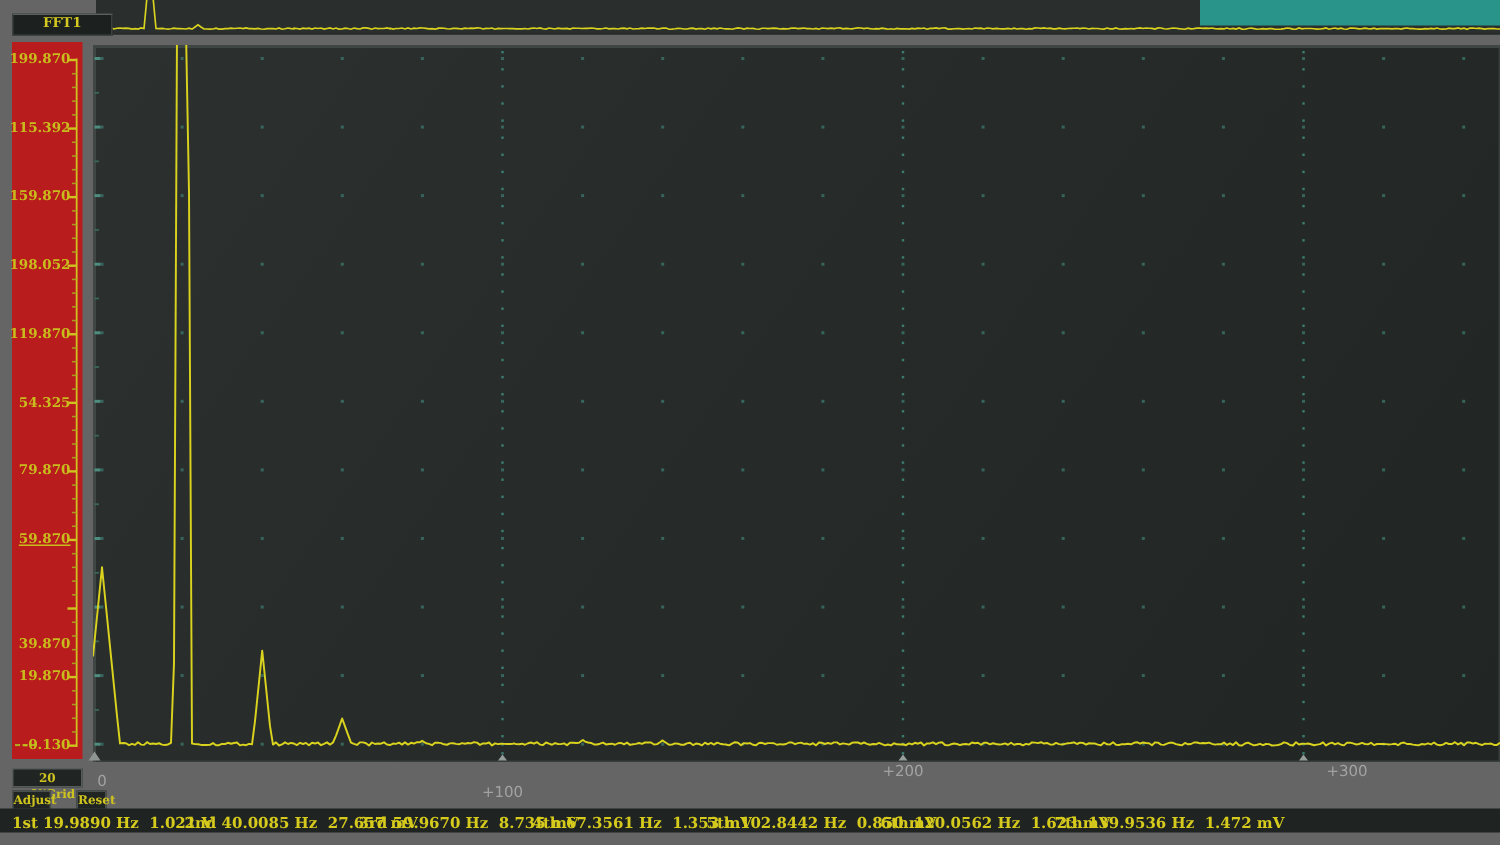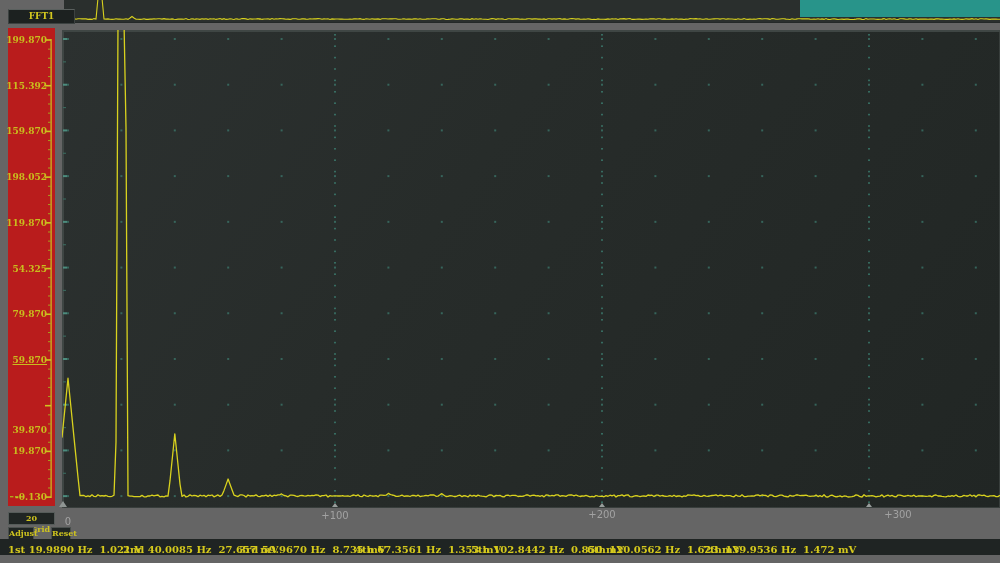--- a/index.html
+++ b/index.html
@@ -482,21 +482,21 @@
       <rect x="1" y="396.96899999999994" width="3" height="1.2" fill="#3c6e63" opacity="0.85"></rect>
       <rect x="1" y="419.426" width="4" height="2" fill="#4f9183" opacity="0.95"></rect>
       <rect x="1" y="442.683" width="3" height="1.2" fill="#3c6e63" opacity="0.85"></rect>
       <rect x="1" y="465.14" width="4" height="2" fill="#4f9183" opacity="0.95"></rect>
     </g>
   <path id="trace-main" fill="none" stroke-width="1.3" stroke-linejoin="round" d="M0.0 407.6L2.0 387.8L4.0 368.0L6.0 348.2L6.0 348.2L8.0 368.0L10.0 387.8L12.0 407.6L14.0 427.4L16.0 447.2L18.0 465.6L20.0 465.3L22.0 465.5L24.0 466.7L26.0 465.9L28.0 466.6L30.0 464.8L32.0 466.4L34.0 466.6L36.0 464.8L38.0 466.0L40.0 465.7L42.0 466.0L44.0 465.5L46.0 466.4L48.0 466.7L50.0 466.3L52.0 465.2L54.0 412.1L56.0 -9.0L58.0 -9.0L59.4 -9.0L60.0 -9.0L62.0 -9.0L64.0 97.7L66.0 465.7L68.0 466.1L70.0 466.2L72.0 466.6L74.0 466.6L76.0 466.7L78.0 466.6L80.0 465.4L82.0 466.8L84.0 466.8L86.0 465.9L88.0 466.0L90.0 465.2L92.0 465.8L94.0 465.3L96.0 465.0L98.0 466.9L100.0 466.4L102.0 466.8L104.0 465.9L106.0 466.2L108.0 450.7L110.0 431.2L112.0 411.8L112.8 403.8L114.0 415.3L116.0 434.7L118.0 454.1L120.0 466.4L122.0 464.9L124.0 467.0L126.0 466.3L128.0 464.9L130.0 466.0L132.0 465.3L134.0 465.7L136.0 466.7L138.0 465.2L140.0 466.0L142.0 465.3L144.0 466.8L146.0 465.2L148.0 465.7L150.0 465.0L152.0 466.8L154.0 465.9L156.0 464.9L158.0 466.4L160.0 465.0L162.0 460.4L164.0 454.9L166.0 449.3L166.1 449.0L168.0 454.3L170.0 459.8L172.0 465.1L174.0 465.9L176.0 466.6L178.0 464.9L180.0 464.9L182.0 465.5L184.0 467.0L186.0 465.0L188.0 466.0L190.0 465.7L192.0 465.8L194.0 464.9L196.0 466.3L198.0 466.7L200.0 465.7L202.0 465.9L204.0 465.1L206.0 466.4L208.0 464.9L210.0 466.4L212.0 465.2L214.0 465.7L216.0 464.8L218.0 464.8L219.4 463.9L220.0 464.3L222.0 465.5L224.0 465.9L226.0 466.8L228.0 465.2L230.0 465.1L232.0 465.4L234.0 466.2L236.0 466.5L238.0 465.6L240.0 465.5L242.0 465.9L244.0 466.2L246.0 465.4L248.0 465.8L250.0 465.3L252.0 465.6L254.0 464.8L256.0 465.1L258.0 466.6L260.0 465.6L262.0 465.7L264.0 465.0L266.0 467.0L268.0 465.6L270.0 466.1L272.0 465.8L274.0 465.9L276.0 466.0L278.0 466.0L280.0 465.8L280.6 465.6L282.0 466.1L284.0 466.2L286.0 465.8L288.0 466.5L290.0 465.5L292.0 465.0L294.0 465.8L296.0 464.8L298.0 466.4L300.0 466.7L302.0 465.0L304.0 465.8L306.0 466.5L308.0 465.4L310.0 466.0L312.0 466.1L314.0 465.6L316.0 466.8L318.0 465.1L320.0 465.2L322.0 465.3L324.0 465.2L326.0 463.7L326.6 463.3L328.0 464.4L330.0 465.0L332.0 465.3L334.0 466.3L336.0 466.3L338.0 465.8L340.0 465.1L342.0 466.3L344.0 466.0L346.0 465.8L348.0 466.5L350.0 465.5L352.0 465.3L354.0 466.2L356.0 465.1L358.0 466.6L360.0 466.2L362.0 465.9L364.0 465.3L366.0 465.9L368.0 465.0L370.0 464.9L372.0 465.0L374.0 466.3L376.0 466.1L378.0 464.8L379.7 463.6L380.0 463.9L382.0 465.2L384.0 466.5L386.0 466.4L388.0 465.6L390.0 465.8L392.0 466.5L394.0 466.5L396.0 465.6L398.0 465.2L400.0 466.7L402.0 465.7L404.0 466.0L406.0 466.9L408.0 465.1L410.0 466.2L412.0 465.3L414.0 466.4L416.0 465.1L418.0 465.8L420.0 466.2L422.0 466.3L424.0 466.9L426.0 465.7L428.0 464.8L430.0 465.2L432.0 466.8L434.0 465.4L436.0 465.7L438.0 465.4L440.0 466.5L442.0 466.9L444.0 465.3L446.0 465.2L448.0 466.0L450.0 465.4L452.0 465.4L454.0 465.5L456.0 466.5L458.0 466.1L460.0 466.3L462.0 466.0L464.0 465.0L466.0 465.0L468.0 466.1L470.0 465.4L472.0 465.1L474.0 465.9L476.0 465.7L478.0 466.4L480.0 465.5L482.0 466.9L484.0 465.0L486.0 465.2L488.0 466.0L490.0 465.3L492.0 465.9L494.0 464.9L496.0 464.9L498.0 466.3L500.0 465.6L502.0 465.9L504.0 466.4L506.0 465.2L508.0 464.9L510.0 465.0L512.0 465.9L514.0 465.0L516.0 465.9L518.0 466.5L520.0 466.0L522.0 466.2L524.0 465.3L526.0 466.1L528.0 466.9L530.0 466.3L532.0 466.9L534.0 465.5L536.0 466.2L538.0 466.3L540.0 466.2L542.0 466.8L544.0 465.6L546.0 466.3L548.0 465.2L550.0 465.8L552.0 465.0L554.0 467.0L556.0 465.6L558.0 465.6L560.0 464.9L562.0 466.1L564.0 465.1L566.0 464.8L568.0 466.7L570.0 466.9L572.0 466.2L574.0 465.7L576.0 466.0L578.0 466.7L580.0 466.2L582.0 466.0L584.0 466.4L586.0 465.0L588.0 465.5L590.0 465.2L592.0 466.5L594.0 465.2L596.0 465.2L598.0 466.2L600.0 465.5L602.0 466.0L604.0 466.3L606.0 466.2L608.0 465.6L610.0 466.5L612.0 465.2L614.0 466.5L616.0 466.0L618.0 466.0L620.0 466.9L622.0 465.9L624.0 466.3L626.0 464.9L628.0 465.1L630.0 465.4L632.0 464.8L634.0 465.7L636.0 465.3L638.0 466.3L640.0 466.4L642.0 465.3L644.0 466.1L646.0 466.3L648.0 465.9L650.0 465.5L652.0 465.3L654.0 464.9L656.0 466.0L658.0 465.1L660.0 465.3L662.0 466.4L664.0 465.5L666.0 465.7L668.0 465.7L670.0 466.4L672.0 466.8L674.0 465.0L676.0 466.2L678.0 466.4L680.0 464.8L682.0 466.5L684.0 466.7L686.0 466.1L688.0 466.2L690.0 465.8L692.0 466.2L694.0 465.2L696.0 464.8L698.0 465.8L700.0 465.0L702.0 465.3L704.0 465.5L706.0 466.8L708.0 464.9L710.0 465.1L712.0 466.4L714.0 466.6L716.0 465.8L718.0 465.1L720.0 465.2L722.0 466.1L724.0 466.5L726.0 466.9L728.0 465.3L730.0 466.2L732.0 466.0L734.0 465.0L736.0 465.0L738.0 465.6L740.0 465.3L742.0 465.5L744.0 465.1L746.0 465.9L748.0 466.4L750.0 466.1L752.0 466.2L754.0 465.0L756.0 466.6L758.0 465.6L760.0 466.7L762.0 464.8L764.0 466.8L766.0 467.0L768.0 465.7L770.0 465.1L772.0 466.1L774.0 466.9L776.0 466.5L778.0 465.9L780.0 466.8L782.0 466.0L784.0 466.1L786.0 467.0L788.0 466.9L790.0 466.7L792.0 466.1L794.0 464.9L796.0 465.4L798.0 466.7L800.0 467.0L802.0 464.8L804.0 466.3L806.0 465.8L808.0 465.9L810.0 465.7L812.0 466.2L814.0 466.8L816.0 466.4L818.0 466.1L820.0 464.9L822.0 467.0L824.0 465.8L826.0 465.1L828.0 466.2L830.0 465.4L832.0 466.5L834.0 466.9L836.0 465.1L838.0 465.1L840.0 465.6L842.0 466.3L844.0 466.0L846.0 465.3L848.0 466.0L850.0 466.2L852.0 465.2L854.0 466.7L856.0 466.0L858.0 465.9L860.0 466.0L862.0 466.1L864.0 466.3L866.0 466.1L868.0 465.8L870.0 466.8L872.0 465.4L874.0 465.0L876.0 466.0L878.0 466.0L880.0 466.4L882.0 466.7L884.0 466.8L886.0 466.0L888.0 466.3L890.0 465.6L892.0 466.3L894.0 465.0L896.0 466.4L898.0 466.8L900.0 466.4L902.0 465.3L904.0 466.0L906.0 466.0L908.0 464.8L910.0 466.3L912.0 465.2L914.0 466.9L916.0 465.0L918.0 465.0L920.0 465.7L922.0 465.2L924.0 466.1L926.0 466.7L928.0 465.8L930.0 465.9L932.0 465.7L934.0 466.6L936.0 466.6L938.0 465.2" stroke="#d9d21e"></path>
 </svg>
 <div class="abs" id="origin-marker"></div>
 <div id="xlabels">
     <div class="xlabel" style="left: 68px; top: 516px;">0</div>
-    <div class="xlabel" style="left: 335px; top: 510px;">+100</div>
+    <div class="xlabel" style="left: 335px; top: 523px;">+100</div>
     <div class="caret" style="left: 335px; top: 503px;"></div>
     <div class="xlabel" style="left: 602px; top: 509px;">+200</div>
     <div class="caret" style="left: 602px; top: 503px;"></div>
     <div class="xlabel" style="left: 898px; top: 509px;">+300</div>
     <div class="caret" style="left: 869px; top: 503px;"></div>
   </div>
 
 <div class="abs" id="status-bar">
     <span class="meas" style="left: 8px;">1st 19.9890 Hz  1.021 V</span>
     <span class="meas" style="left: 123px;">2nd 40.0085 Hz  27.657 mV</span>

